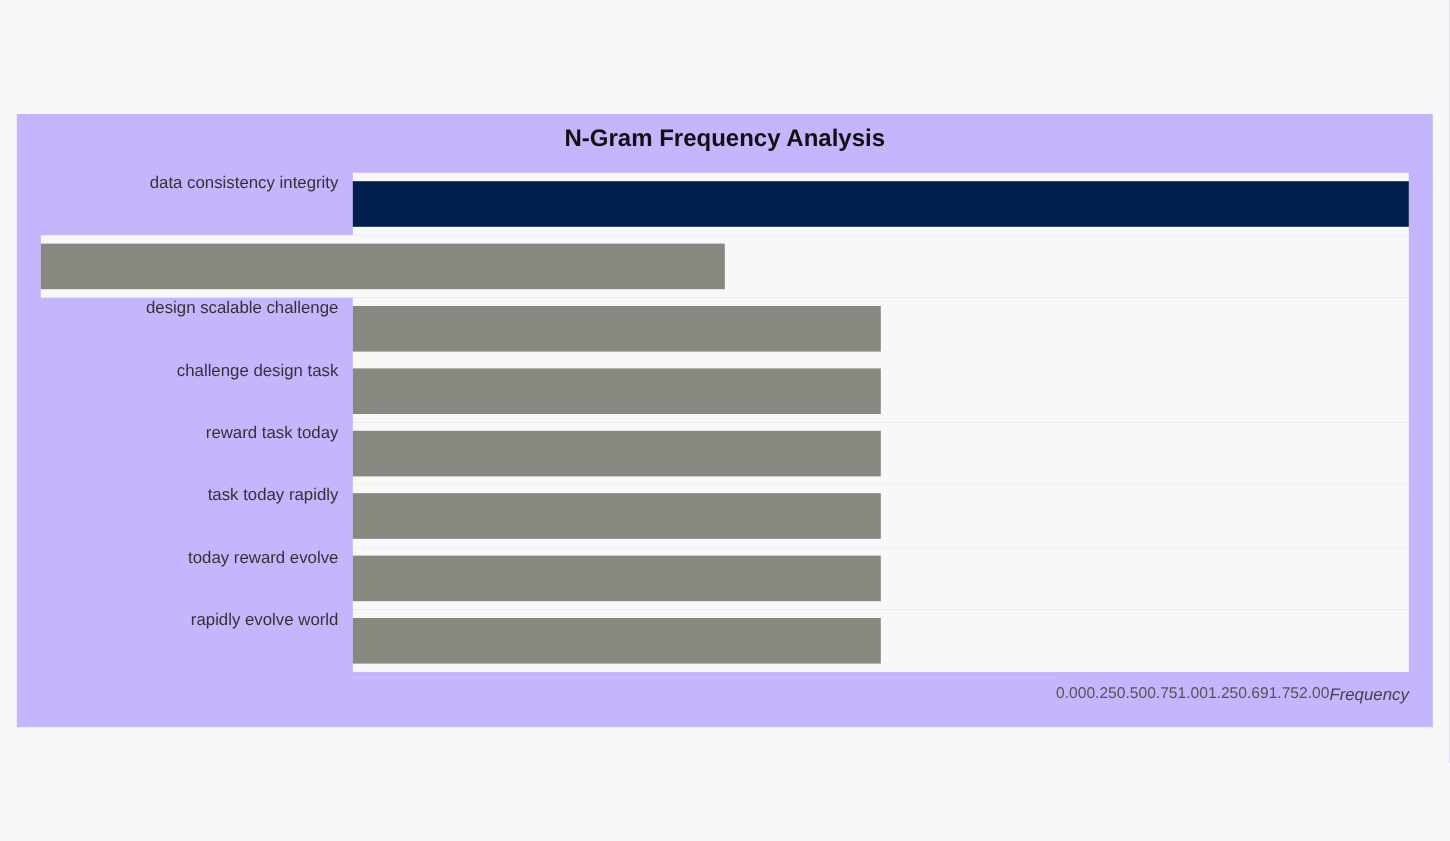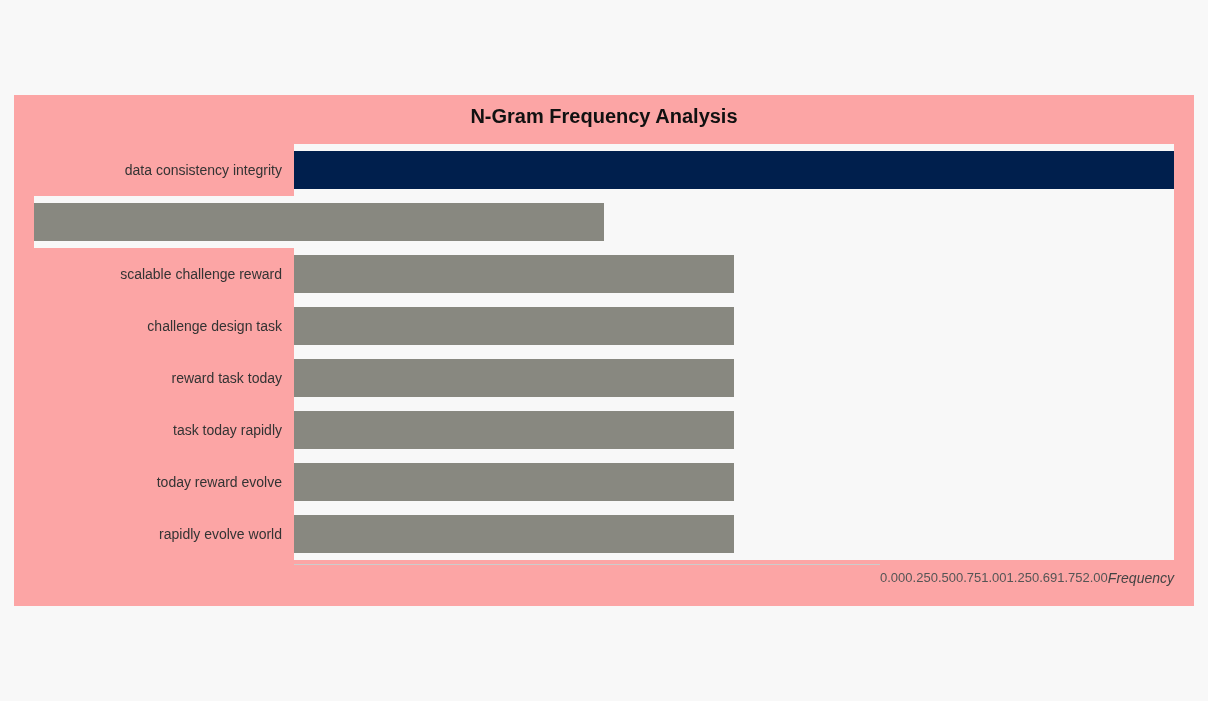--- a/index.html
+++ b/index.html
@@ -7,21 +7,21 @@
       background: #f8f8f8;
       font-family: Arial, sans-serif;
       width: 1208px;
       height: 701px;
       display: flex;
       align-items: center;
       justify-content: center;
     }
     .chart-container {
       width: 1180px;
-      background: #fca5a5;
+      background: #c4b5fd;
       padding: 10px 20px 20px 20px;
     }
     .chart-title {
       text-align: center;
       font-size: 20px;
       font-weight: bold;
       color: #111;
       margin-bottom: 16px;
     }
     .chart-area {
@@ -29,21 +29,20 @@
       flex-direction: column;
       position: relative;
     }
     .bars-section {
       display: flex;
       flex-direction: column;
       gap: 0;
     }
     .bar-row {
       display: flex;
-      align-items: center;
       height: 52px;
     }
     .bar-label {
       width: 260px;
       text-align: right;
       padding-right: 12px;
       font-size: 14px;
       color: #333;
       flex-shrink: 0;
     }
@@ -107,21 +106,21 @@
           <div class="bar-plot-area">
             <div class="bar dark" style="width: 100%;"></div>
           </div>
         </div>
         <div class="bar-row">
           <div class="bar-plot-area">
             <div class="bar gray" style="width: 50%;"></div>
           </div>
         </div>
         <div class="bar-row">
-          <div class="bar-label">scalable challenge reward</div>
+          <div class="bar-label">design scalable challenge</div>
           <div class="bar-plot-area">
             <div class="bar gray" style="width: 50%;"></div>
           </div>
         </div>
         <div class="bar-row">
           <div class="bar-label">challenge design task</div>
           <div class="bar-plot-area">
             <div class="bar gray" style="width: 50%;"></div>
           </div>
         </div>

